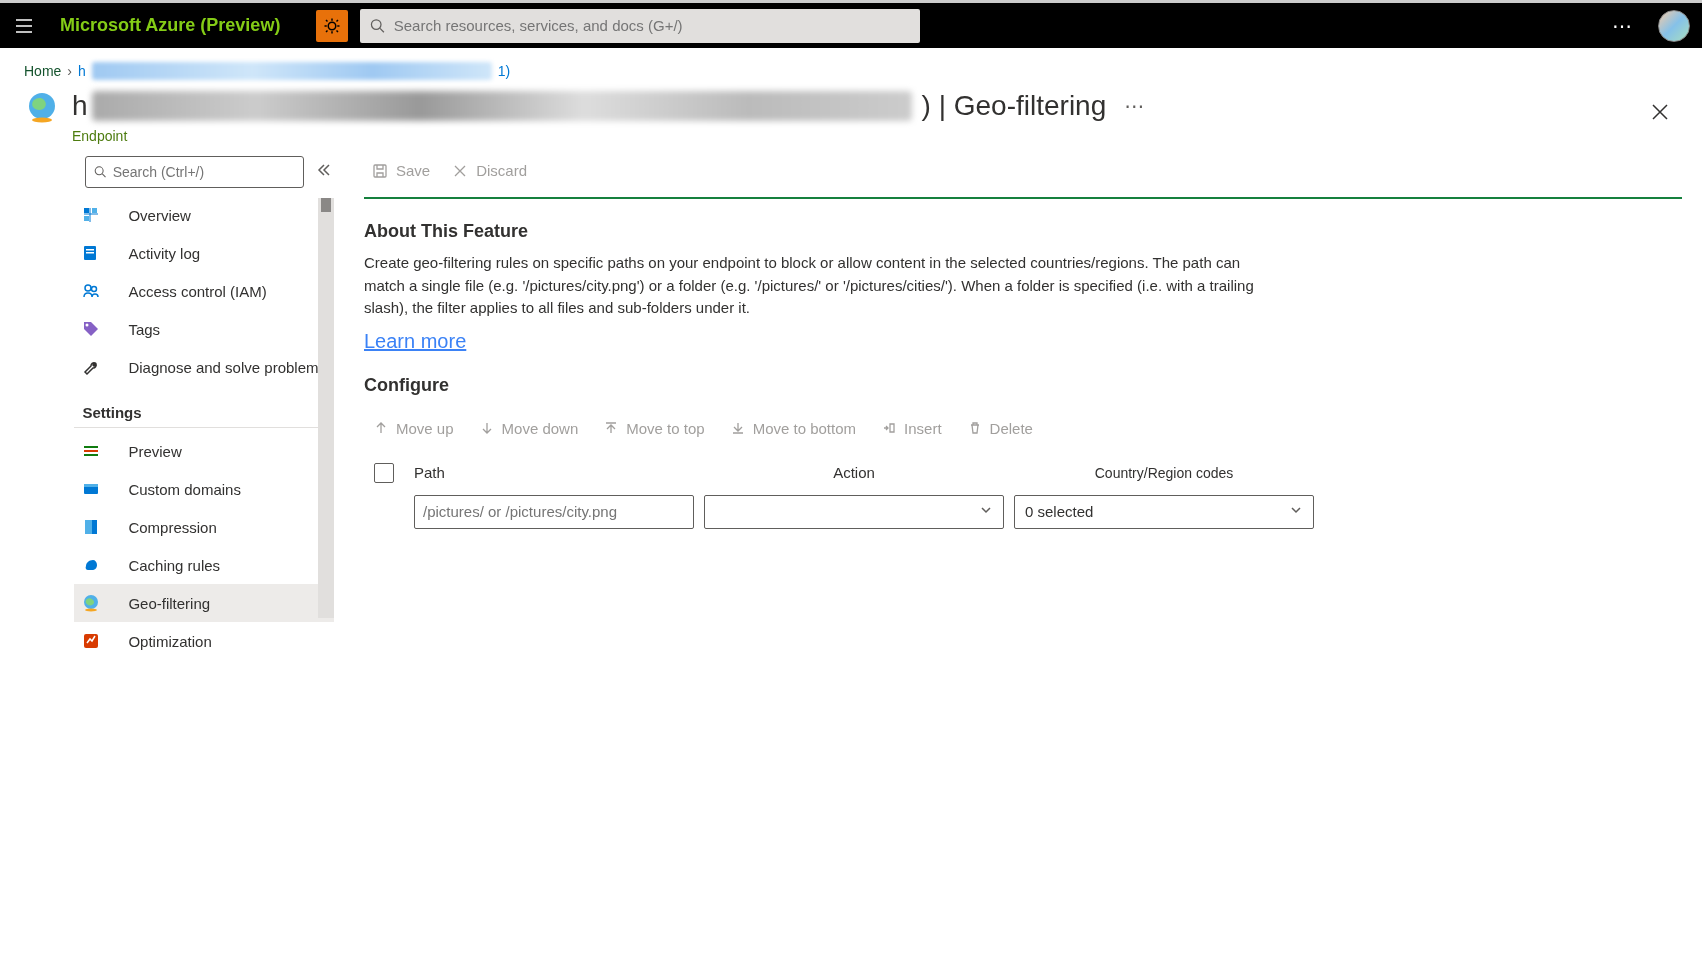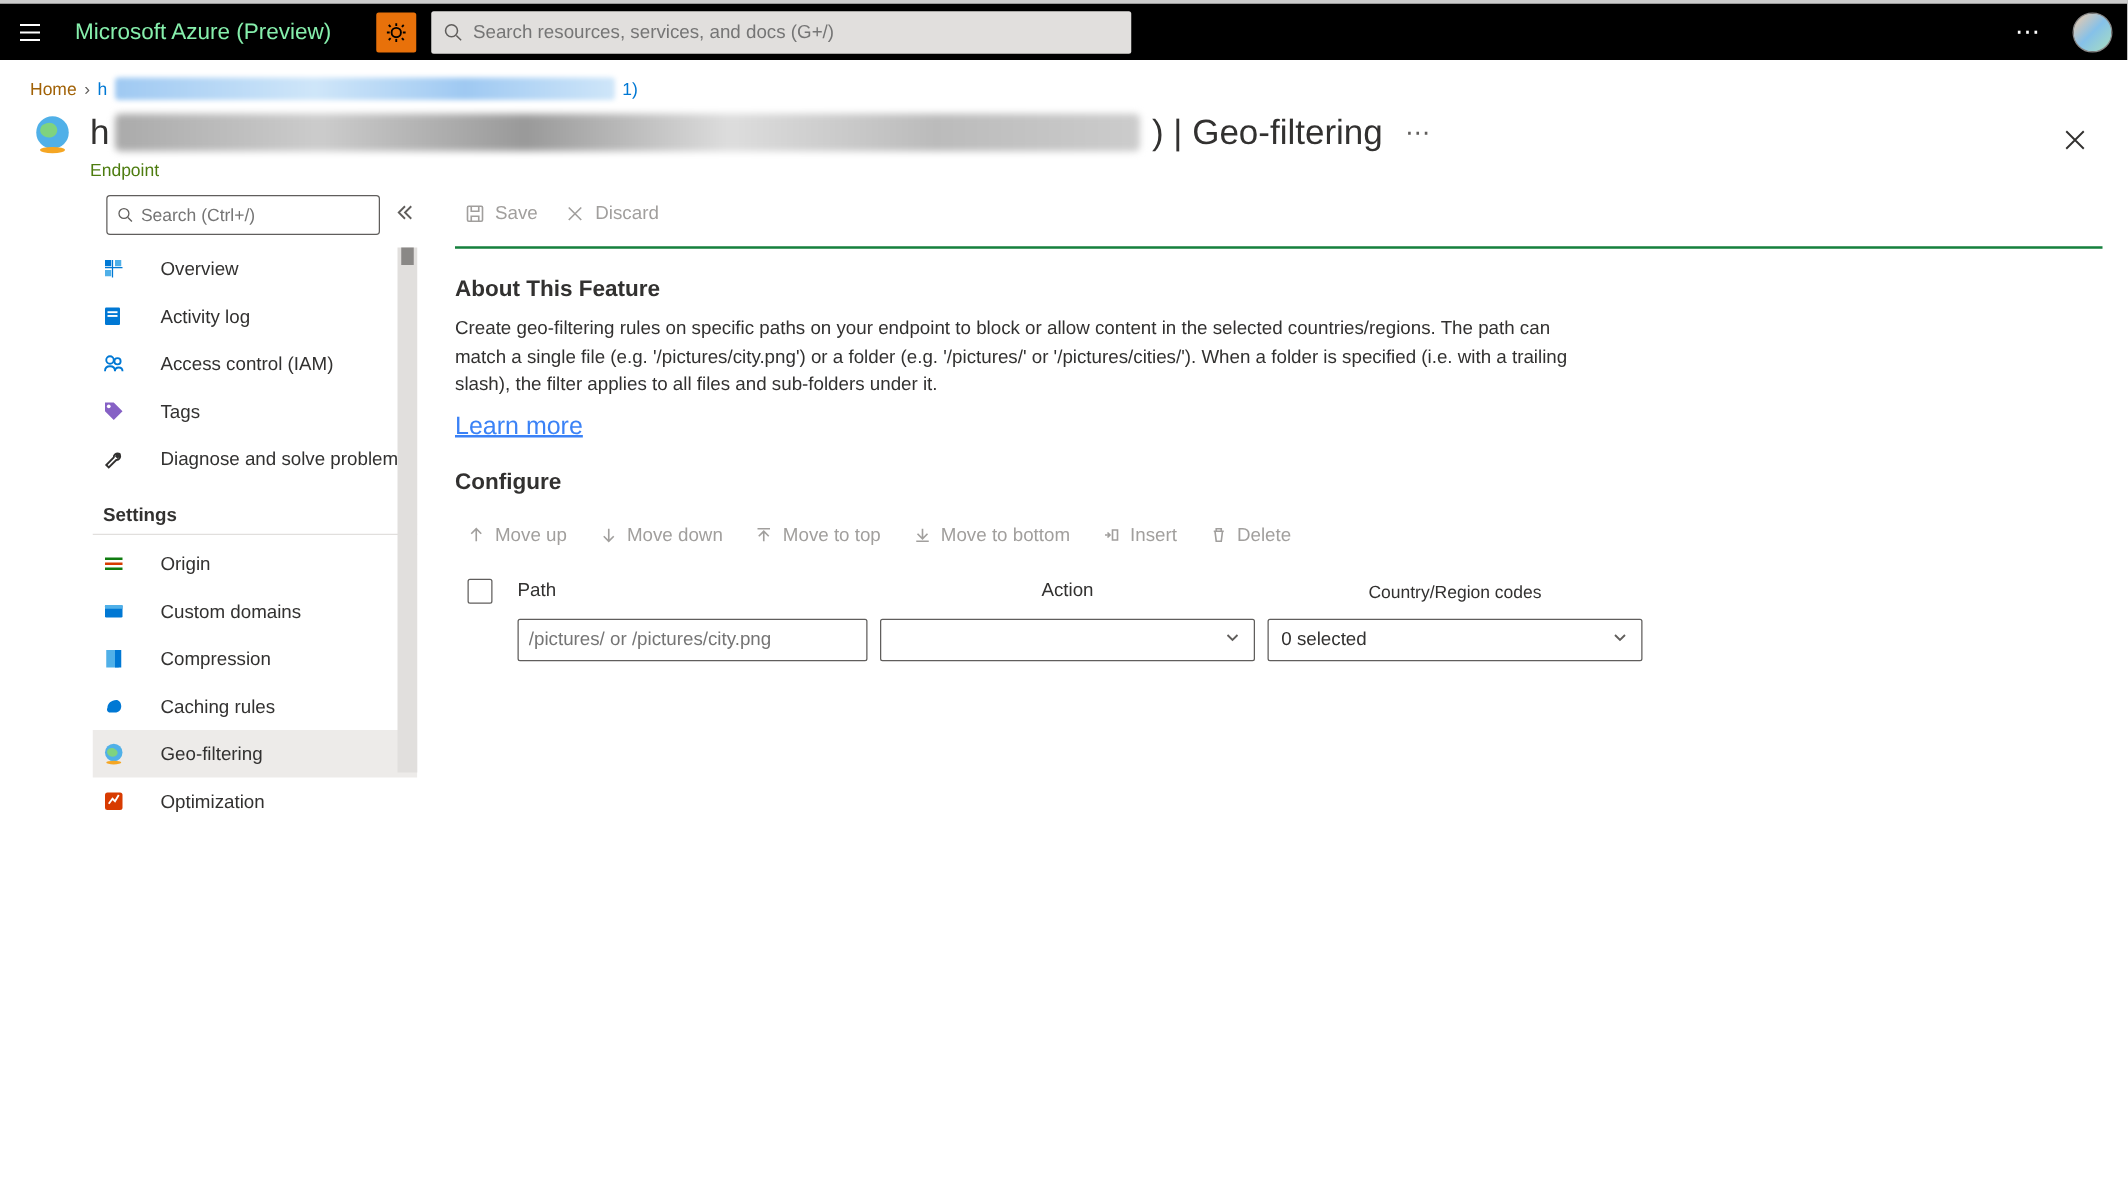--- a/index.html
+++ b/index.html
@@ -1,33 +1,33 @@
 <!DOCTYPE html>
 <html><head>
 <meta charset="utf-8">
 <style>
 * { box-sizing: border-box; margin: 0; padding: 0; }
 body { font-family: 'Segoe UI', Arial, sans-serif; background: #fff; color: #323130; overflow: hidden; }
 
 
 .topbar { background: #000; height: 48px; display: flex; align-items: center; padding: 0 12px; gap: 12px; border-top: 3px solid #ccc;}
 .hamburger { color: #fff; cursor: pointer; width: 24px; height: 24px; display:flex; align-items:center; justify-content:center;}
-.brand { color: #86efac; font-size: 18px; font-weight: 400; margin-left: 12px; margin-right: 24px; white-space: nowrap;}
+.brand { color: #84cc16; font-size: 18px; font-weight: 700; margin-left: 12px; margin-right: 24px; white-space: nowrap;}
 .bug-btn { background:#e8710a; width:32px; height:32px; display:flex; align-items:center; justify-content:center; color:#000; border-radius:2px;}
 .search-wrap { flex: 0 0 560px; background:#e1dfdd; height:34px; border-radius:2px; display:flex; align-items:center; padding:0 10px; gap:8px; }
 .search-wrap input { border:none; background:transparent; outline:none; width:100%; font-size:15px; color:#605e5c; }
 .search-wrap svg { color:#605e5c; }
 .top-spacer { flex:1; }
 .top-more { color:#fff; font-size:20px; letter-spacing:2px; padding:0 12px; cursor:pointer;}
 .avatar { width:32px; height:32px; border-radius:50%; background: linear-gradient(135deg,#f5cba7,#85c1e9,#a9dfbf); border:1px solid #888;}
 
 
 .page { display:flex; flex-direction:column; height: calc(100vh - 48px); }
 .breadcrumb { padding: 14px 24px 0 24px; font-size:14px; color:#605e5c; display:flex; align-items:center; gap:6px;}
-.breadcrumb a { color:#a16207; text-decoration:none; }
+.breadcrumb a { color:#14532d; text-decoration:none; }
 .breadcrumb .blur { display:inline-block; width:400px; height:18px; background:linear-gradient(90deg,#9fc9f2 0%, #cfe6f9 40%, #9fc9f2 70%, #cfe6f9 100%); filter:blur(2px); border-radius:3px;}
 .bc-tail { color:#0078d4; }
 
 .header-row { display:flex; align-items:flex-start; padding: 10px 24px 0 24px; gap:12px;}
 .globe-ic { width:36px; height:36px; flex:none;}
 .title-block { flex:1;}
 .title-line { display:flex; align-items:center; gap:10px; }
 .title-blur { height:30px; width:820px; background:linear-gradient(90deg,#aaa 0%, #ccc 20%, #999 40%, #ddd 60%, #bbb 80%, #ccc 100%); filter:blur(3px); border-radius:4px;}
 .title-suffix { font-size:28px; font-weight:400;}
 .subtitle { font-size:14px; color:#4d7c0f; margin-top:6px;}
@@ -211,21 +211,21 @@
         <div class="side-section">Settings</div>
 
         <div class="side-item">
           <span class="side-icon">
               <svg width="18" height="18" viewBox="0 0 18 18">
                 <rect x="2" y="4" width="14" height="2" fill="#107c10"></rect>
                 <rect x="2" y="8" width="14" height="2" fill="#d83b01"></rect>
                 <rect x="2" y="12" width="14" height="2" fill="#107c10"></rect>
               </svg>
             </span>
-          <span>Origin</span>
+          <span>Preview</span>
         </div>
         <div class="side-item">
           <span class="side-icon">
               <svg width="18" height="18" viewBox="0 0 18 18">
                 <rect x="2" y="4" width="14" height="10" rx="1" fill="#0078d4"></rect>
                 <rect x="2" y="4" width="14" height="3" fill="#50b0e8"></rect>
               </svg>
             </span>
           <span>Custom domains</span>
         </div>

